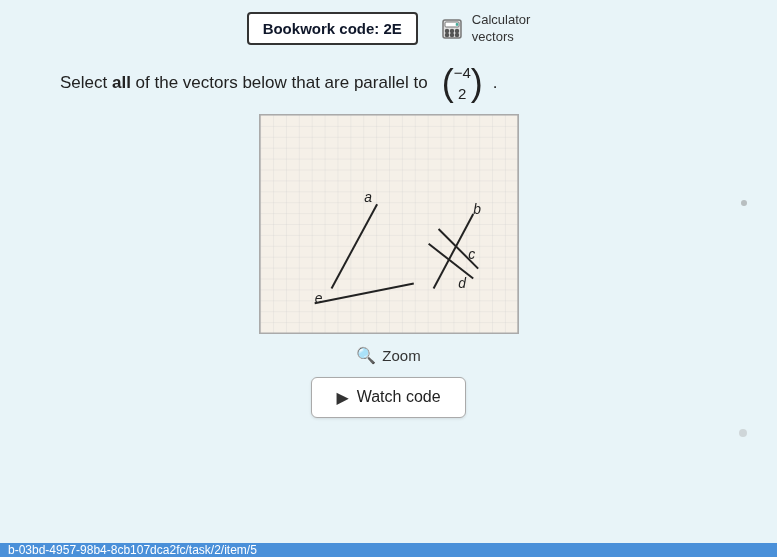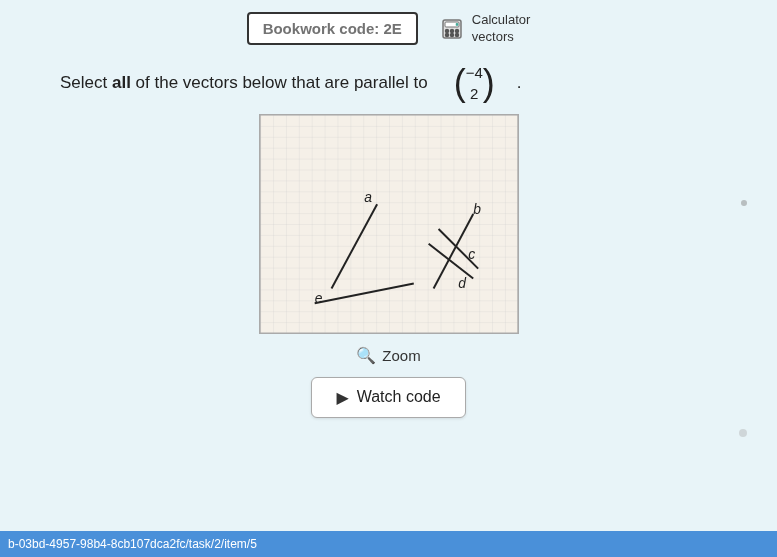--- a/index.html
+++ b/index.html
@@ -21,21 +21,21 @@
       background: #e8f4f8;
     }
 
     .bookwork-badge {
       border: 2px solid #333;
       border-radius: 4px;
       padding: 6px 14px;
       font-weight: bold;
       font-size: 15px;
       background: white;
-      color: #737373;
+      color: #0f172a;
     }
 
     .calculator-badge {
       display: flex;
       align-items: center;
       gap: 6px;
       font-size: 13px;
       color: #333;
     }
 
@@ -48,21 +48,21 @@
     }
 
     .question-text {
       text-align: center;
       font-size: 17px;
       color: #222;
       padding: 4px 60px 10px 60px;
       line-height: 1.5;
       display: flex;
       align-items: center;
-      gap: 22px;
+      gap: 10px;
       flex-wrap: nowrap;
     }
 
     .question-text .bold {
       font-weight: bold;
     }
 
     .vector-matrix {
       display: inline-flex;
       align-items: center;
@@ -146,21 +146,21 @@
     }
 
     .bottom-url {
       position: absolute;
       bottom: 0;
       left: 0;
       right: 0;
       background: #4a90d9;
       color: white;
       font-size: 12px;
-      padding: 6px 8px;
+      padding: 0 8px;
     }
 
     .dot-decoration {
       position: absolute;
       right: 30px;
       top: 200px;
       width: 6px;
       height: 6px;
       background: #888;
       border-radius: 50%;

